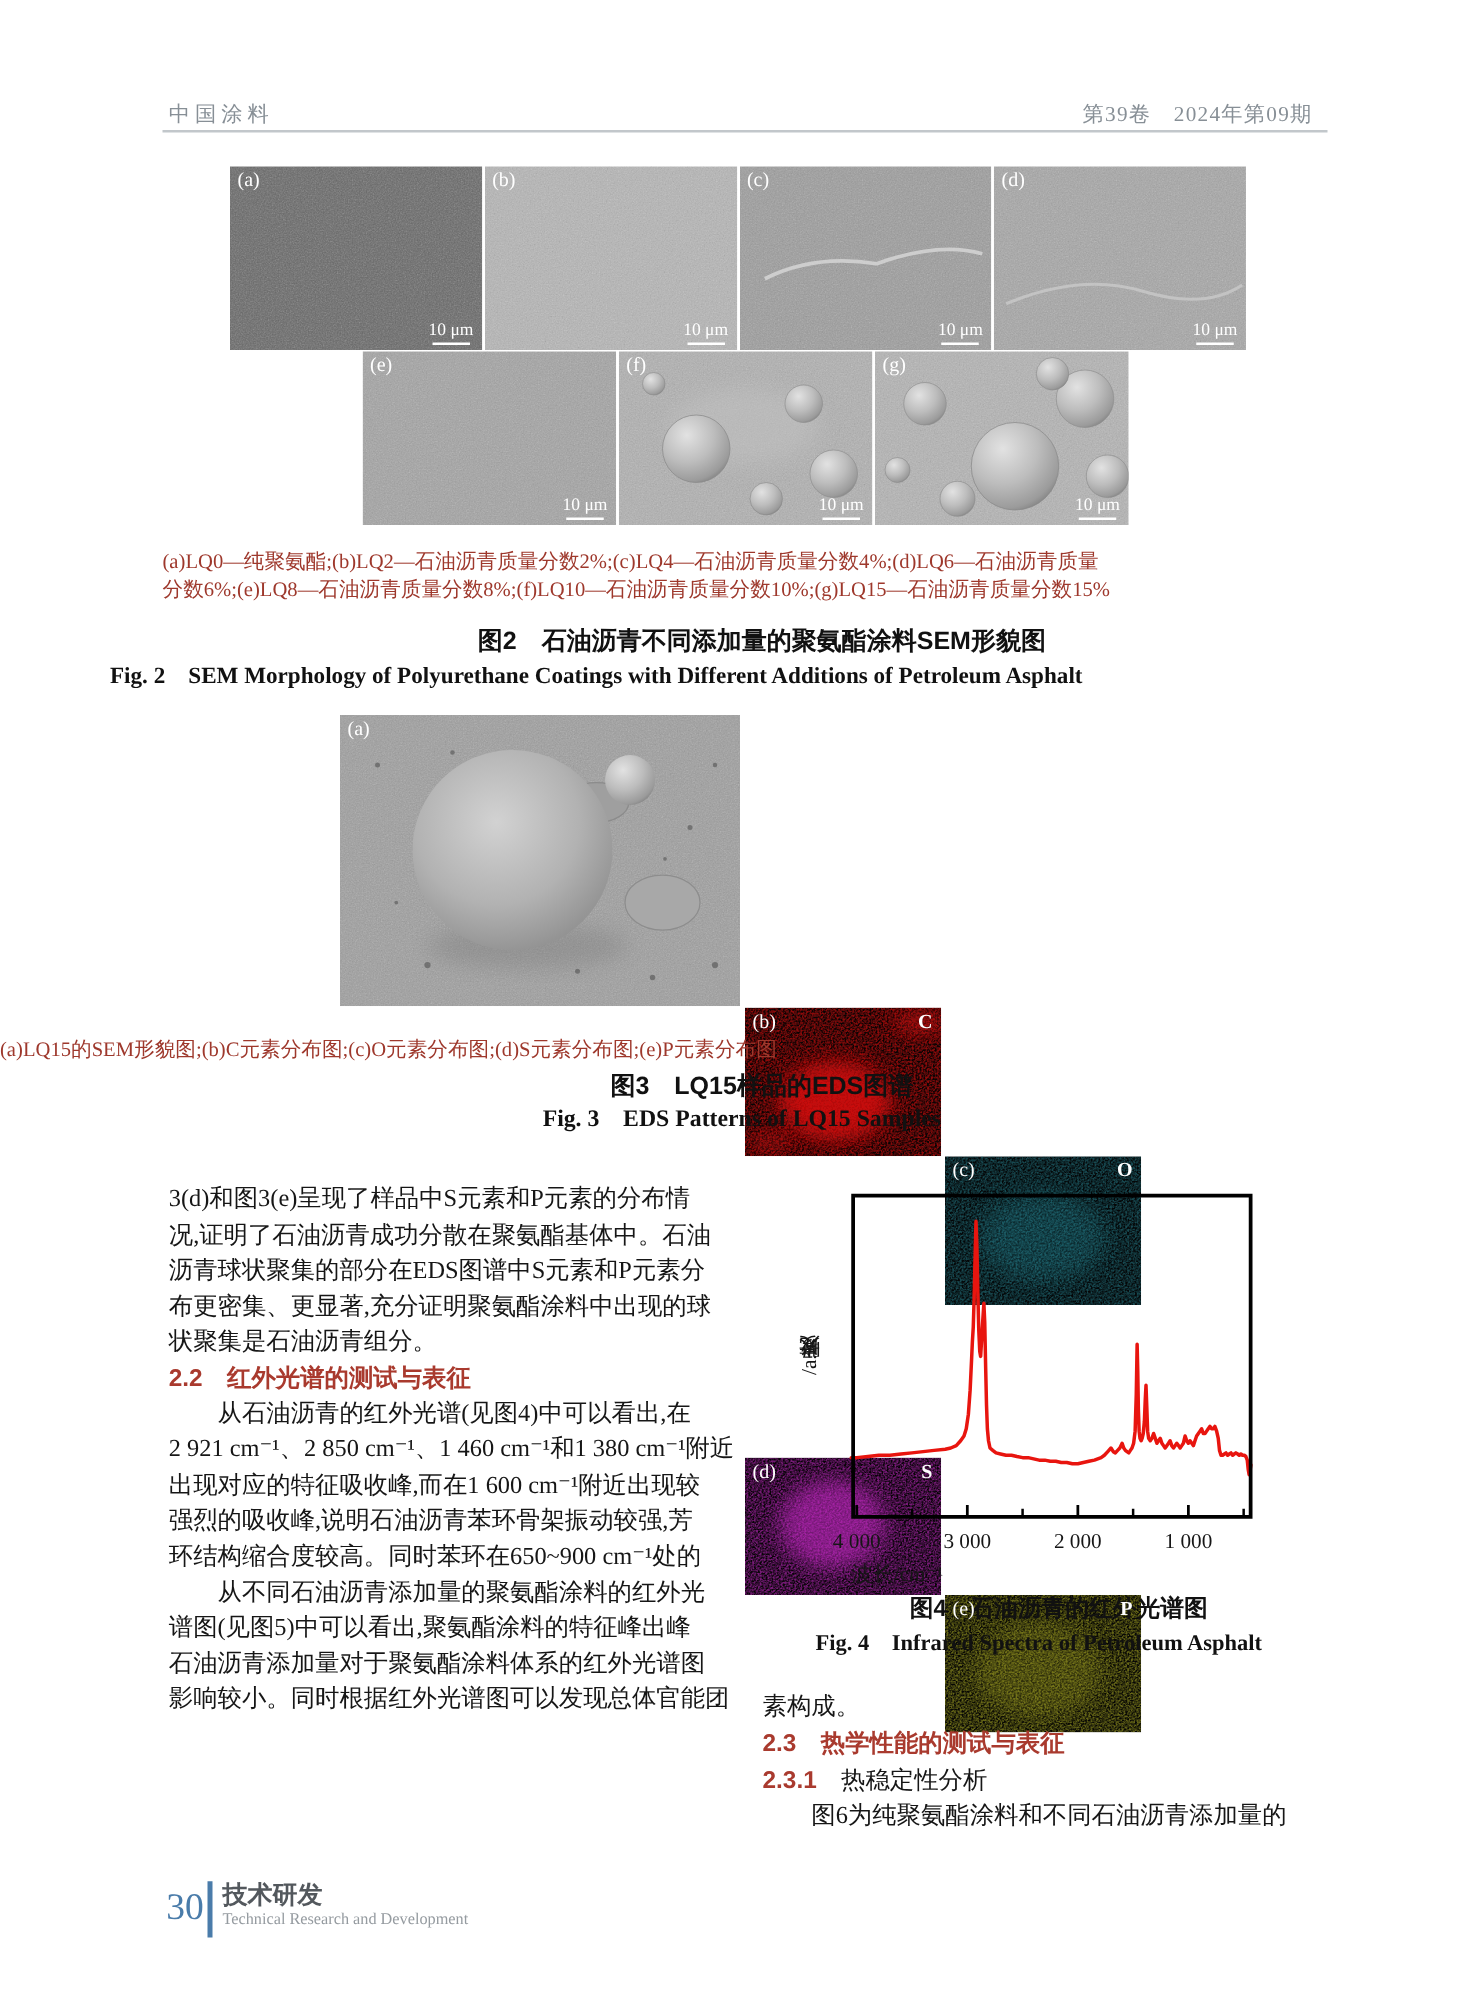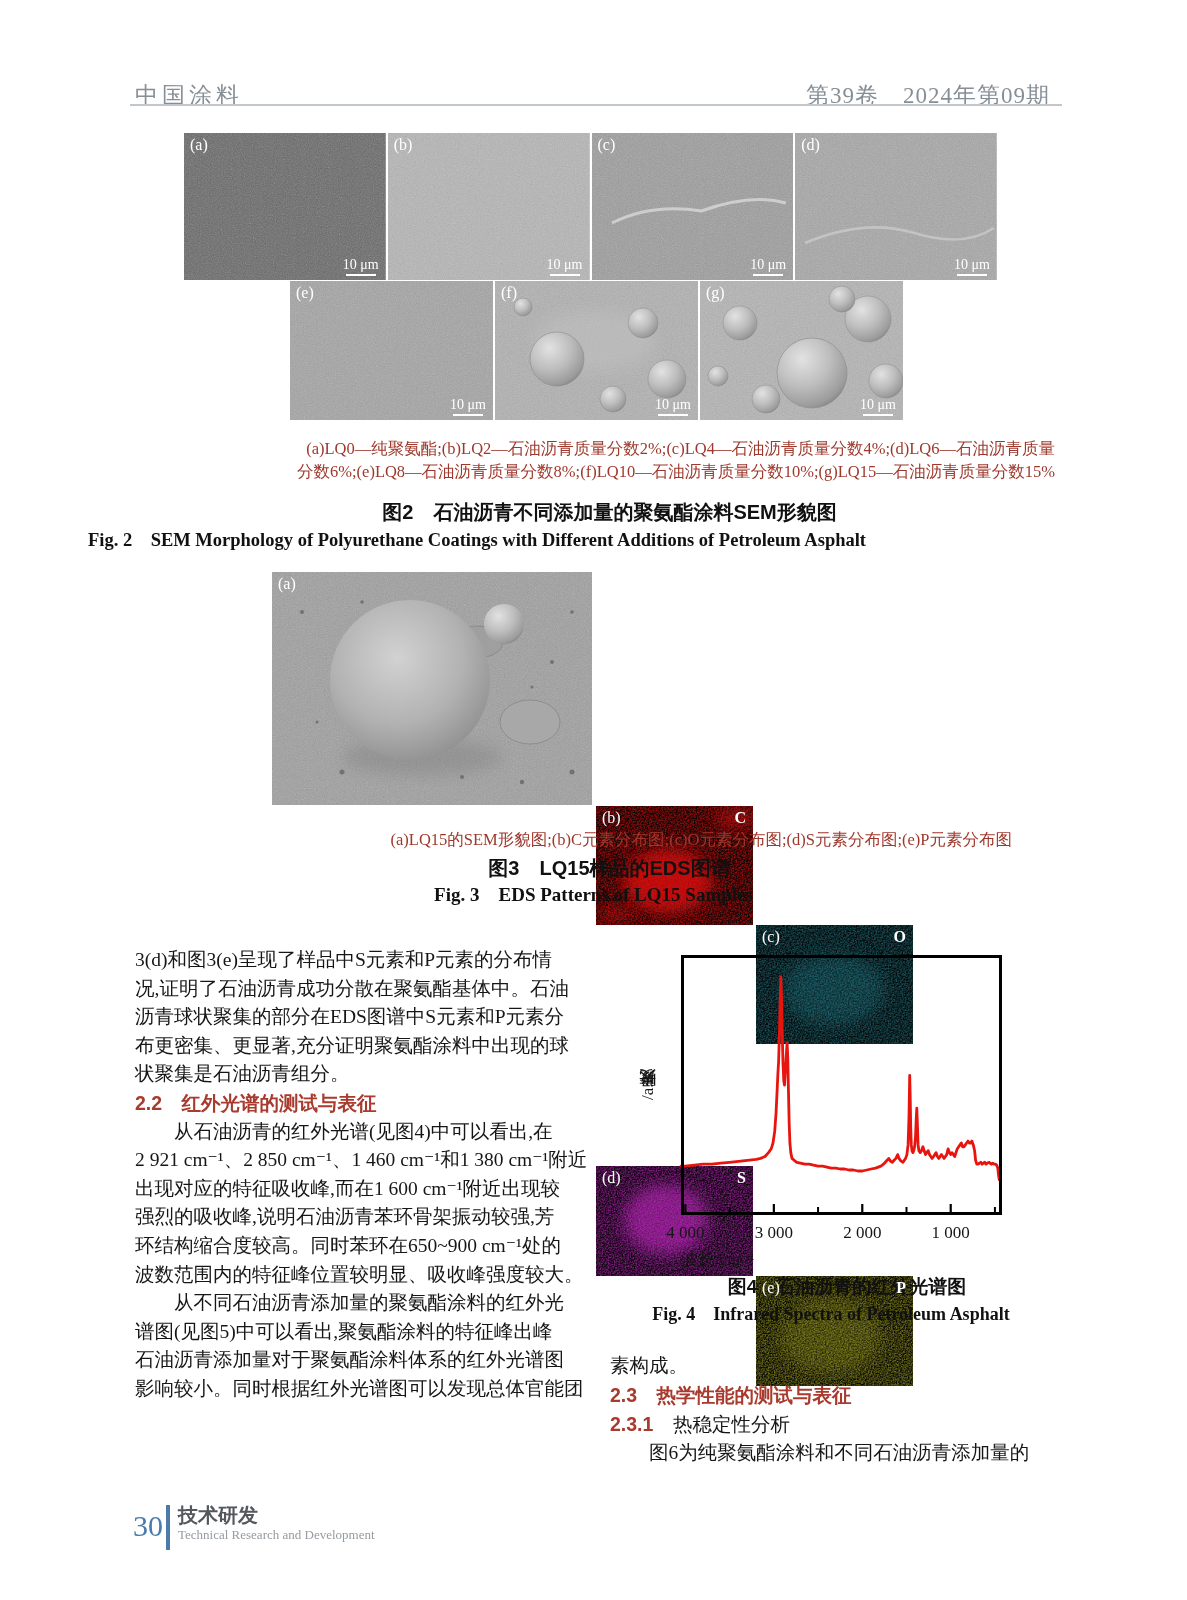--- a/index.html
+++ b/index.html
@@ -1,31 +1,31 @@
 <!DOCTYPE html>
 <html><head>
 <meta charset="utf-8">
 <style>
   html,body{margin:0;padding:0;background:#ffffff;}
   .page{position:relative;width:1187px;height:1600px;background:#fff;overflow:hidden;
         font-family:"Liberation Serif","DejaVu Serif",serif;color:#1a1a1a;}
   .abs{position:absolute;}
   
-  .hdr{font-size:23px;color:#878f96;letter-spacing:4px;}
+  .hdr{font-size:17px;color:#878f96;letter-spacing:4px;}
   .hdr-rule{background:#c2c7cb;height:2px;}
   
   .sem-row{display:flex;gap:2px;}
   .sem-panel{position:relative;flex:1 1 0;overflow:hidden;}
   .sem-panel svg.fill{position:absolute;inset:0;width:100%;height:100%;display:block;}
   .sem-label{position:absolute;left:6px;top:3px;color:#fff;font-size:16px;z-index:2;}
   .sem-scale{position:absolute;right:7px;bottom:4px;color:#fff;font-size:14px;text-align:center;z-index:2;line-height:1.05;}
   .sem-scale .bar{display:block;width:30px;height:2.5px;background:#fff;margin:1px auto 0;}
   .eds-el{position:absolute;right:7px;top:3px;color:#fff;font-size:16px;font-weight:bold;z-index:2;}
   
-  .fig-note{color:#9e382c;font-size:16.5px;text-align:right;line-height:23px;white-space:nowrap;}
+  .fig-note{color:#9e382c;font-size:16.5px;text-align:left;line-height:23px;white-space:nowrap;}
   .cap-zh{font-family:"Liberation Sans","DejaVu Sans",sans-serif;font-weight:bold;font-size:20px;
           text-align:center;white-space:nowrap;color:#111;padding-left:16px;}
   .cap-en{font-weight:bold;font-size:18.5px;text-align:center;white-space:nowrap;color:#111;}
   
   .bcol{font-size:19.5px;line-height:28.6px;color:#161616;}
   .bcol .bl{white-space:nowrap;}
   .bcol .ind{text-indent:2em;}
   .h-red{font-family:"Liberation Sans","DejaVu Sans",sans-serif;font-weight:bold;color:#a93a2e;}
   .h-num{font-family:"Liberation Sans","DejaVu Sans",sans-serif;color:#a93a2e;font-weight:bold;}
   
@@ -240,21 +240,20 @@
     <div class="bl">况,证明了石油沥青成功分散在聚氨酯基体中。石油</div>
     <div class="bl">沥青球状聚集的部分在EDS图谱中S元素和P元素分</div>
     <div class="bl">布更密集、更显著,充分证明聚氨酯涂料中出现的球</div>
     <div class="bl">状聚集是石油沥青组分。</div>
     <div class="bl h-red">2.2　红外光谱的测试与表征</div>
     <div class="bl ind">从石油沥青的红外光谱(见图4)中可以看出,在</div>
     <div class="bl">2 921 cm⁻¹、2 850 cm⁻¹、1 460 cm⁻¹和1 380 cm⁻¹附近</div>
     <div class="bl">出现对应的特征吸收峰,而在1 600 cm⁻¹附近出现较</div>
     <div class="bl">强烈的吸收峰,说明石油沥青苯环骨架振动较强,芳</div>
     <div class="bl">环结构缩合度较高。同时苯环在650~900 cm⁻¹处的</div>
-    <div class="bl">波数范围内的特征峰位置较明显、吸收峰强度较大。</div>
     <div class="bl ind">从不同石油沥青添加量的聚氨酯涂料的红外光</div>
     <div class="bl">谱图(见图5)中可以看出,聚氨酯涂料的特征峰出峰</div>
     <div class="bl">石油沥青添加量对于聚氨酯涂料体系的红外光谱图</div>
     <div class="bl">影响较小。同时根据红外光谱图可以发现总体官能团</div>
   </div>
 
   <div class="chart" style="left:610px;top:930px;width:442px;height:420px;">
     <div class="ylab" style="left:26px;top:25px;height:260px;">吸光度/a.u.</div>
     <svg id="ir-plot" class="abs" style="left:71px;top:25px;" width="321" height="292" viewBox="0 0 321 292">
         <path d="M0.0 211.1 L4.4 211.1 L13.3 210.2 L22.1 209.2 L31.0 209.2 L39.8 208.2 L48.6 207.3 L57.5 206.3 L66.3 205.3 L75.2 204.4 L79.6 203.4 L84.0 201.5 L87.5 197.6 L90.2 193.8 L92.0 188.0 L93.7 176.4 L95.1 157.1 L96.2 133.9 L96.9 118.5 L97.6 106.9 L98.3 83.8 L99.0 52.9 L99.8 22.0 L100.5 41.3 L101.3 79.9 L102.0 108.8 L102.8 126.2 L103.5 130.1 L104.2 118.5 L105.1 103.1 L106.1 87.6 L106.8 103.1 L107.5 137.8 L108.2 168.7 L108.9 188.0 L109.8 197.6 L111.0 203.4 L113.2 205.3 L115.8 207.3 L119.4 208.2 L123.8 209.2 L128.2 209.2 L132.6 210.2 L137.1 211.1 L141.5 211.1 L145.9 212.1 L150.3 213.1 L154.8 213.1 L159.2 214.0 L163.6 214.0 L168.0 215.0 L172.4 215.0 L176.9 216.0 L181.3 216.0 L185.7 215.0 L190.1 214.0 L194.5 213.1 L197.2 212.1 L199.9 211.1 L202.5 209.2 L205.2 206.3 L207.8 203.4 L209.6 206.3 L211.3 207.3 L213.1 205.3 L214.9 203.4 L216.7 199.6 L218.0 203.4 L219.3 205.3 L220.6 206.3 L222.0 207.3 L223.3 205.3 L224.6 203.4 L225.9 199.6 L227.1 189.9 L228.0 161.0 L228.7 120.4 L229.2 141.7 L229.7 172.5 L230.3 189.9 L231.0 195.7 L231.9 197.6 L232.7 195.7 L233.6 191.8 L234.5 182.2 L235.2 164.8 L235.8 153.2 L236.5 172.5 L237.1 189.9 L237.9 195.7 L239.2 197.6 L240.5 195.7 L241.9 191.8 L243.2 195.7 L244.5 199.6 L245.8 197.6 L247.2 195.7 L248.5 199.6 L249.8 201.5 L251.1 203.4 L252.5 201.5 L253.8 199.6 L255.1 197.6 L256.4 201.5 L257.8 203.4 L259.1 201.5 L260.4 199.6 L261.8 201.5 L263.1 203.4 L264.4 201.5 L265.7 199.6 L267.1 193.8 L268.4 197.6 L269.7 199.6 L271.0 197.6 L272.4 199.6 L273.7 201.5 L275.0 197.6 L276.3 193.8 L277.7 191.8 L279.0 189.9 L280.3 188.0 L281.6 191.8 L283.0 191.8 L284.3 189.9 L285.6 188.0 L287.0 186.1 L288.3 188.0 L289.6 188.0 L290.9 186.1 L292.3 189.9 L293.6 195.7 L294.6 205.3 L295.8 209.2 L297.1 209.2 L298.5 208.2 L299.8 207.3 L301.1 209.2 L302.4 208.2 L303.8 207.3 L305.1 209.2 L306.4 208.2 L307.7 207.3 L309.1 208.2 L310.4 209.2 L311.7 208.2 L313.0 209.2 L314.4 209.2 L315.7 210.2 L316.8 213.1 L317.6 220.8 L318.3 224.7 L319.1 220.8 L319.7 216.9 " fill="none" stroke="#e8150f" stroke-width="2.8" stroke-linejoin="round" stroke-linecap="round"></path>

